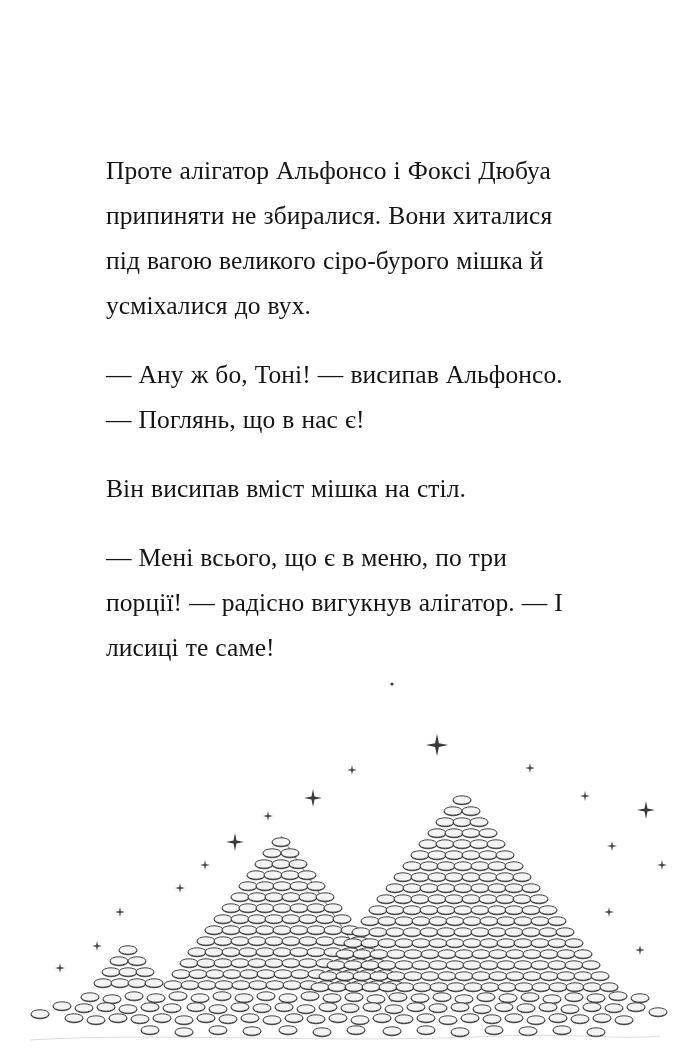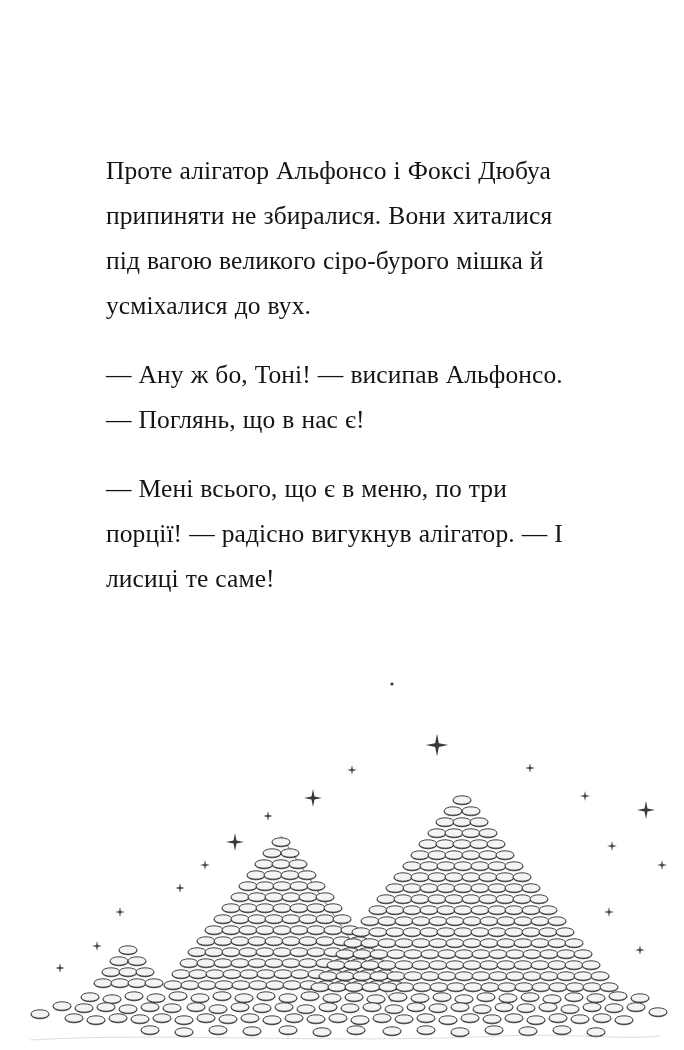--- a/index.html
+++ b/index.html
@@ -52,20 +52,21 @@
   }
 </style>
 </head>
 <body>
 
 <div class="page">
 
   <div class="text-block">
     <p class="para">Проте алігатор Альфонсо і Фоксі Дюбуа припиняти не збиралися. Вони хиталися під вагою великого сіро-бурого мішка й усміхалися до вух.</p>
     <p class="para">— Ану ж бо, Тоні! — висипав Альфонсо. — Поглянь, що в нас є!</p>
+    <p class="para">Він висипав вміст мішка на стіл.</p>
     <p class="para">— Мені всього, що є в меню, по три порції! — радісно вигукнув алігатор. — І лисиці те саме!</p>
   </div>
 
   <div class="illustration">
     <svg width="684" height="400" viewBox="0 0 684 400" xmlns="http://www.w3.org/2000/svg" aria-hidden="true">
       <defs>
         <g id="coin">
           <ellipse cx="0" cy="0" rx="9" ry="4.2" fill="#f4f4f4" stroke="#2b2b2b" stroke-width="0.9"></ellipse>
           <path d="M-9 0.6 a9 4.2 0 0 0 18 0" fill="none" stroke="#2b2b2b" stroke-width="0.8"></path>
         </g>

